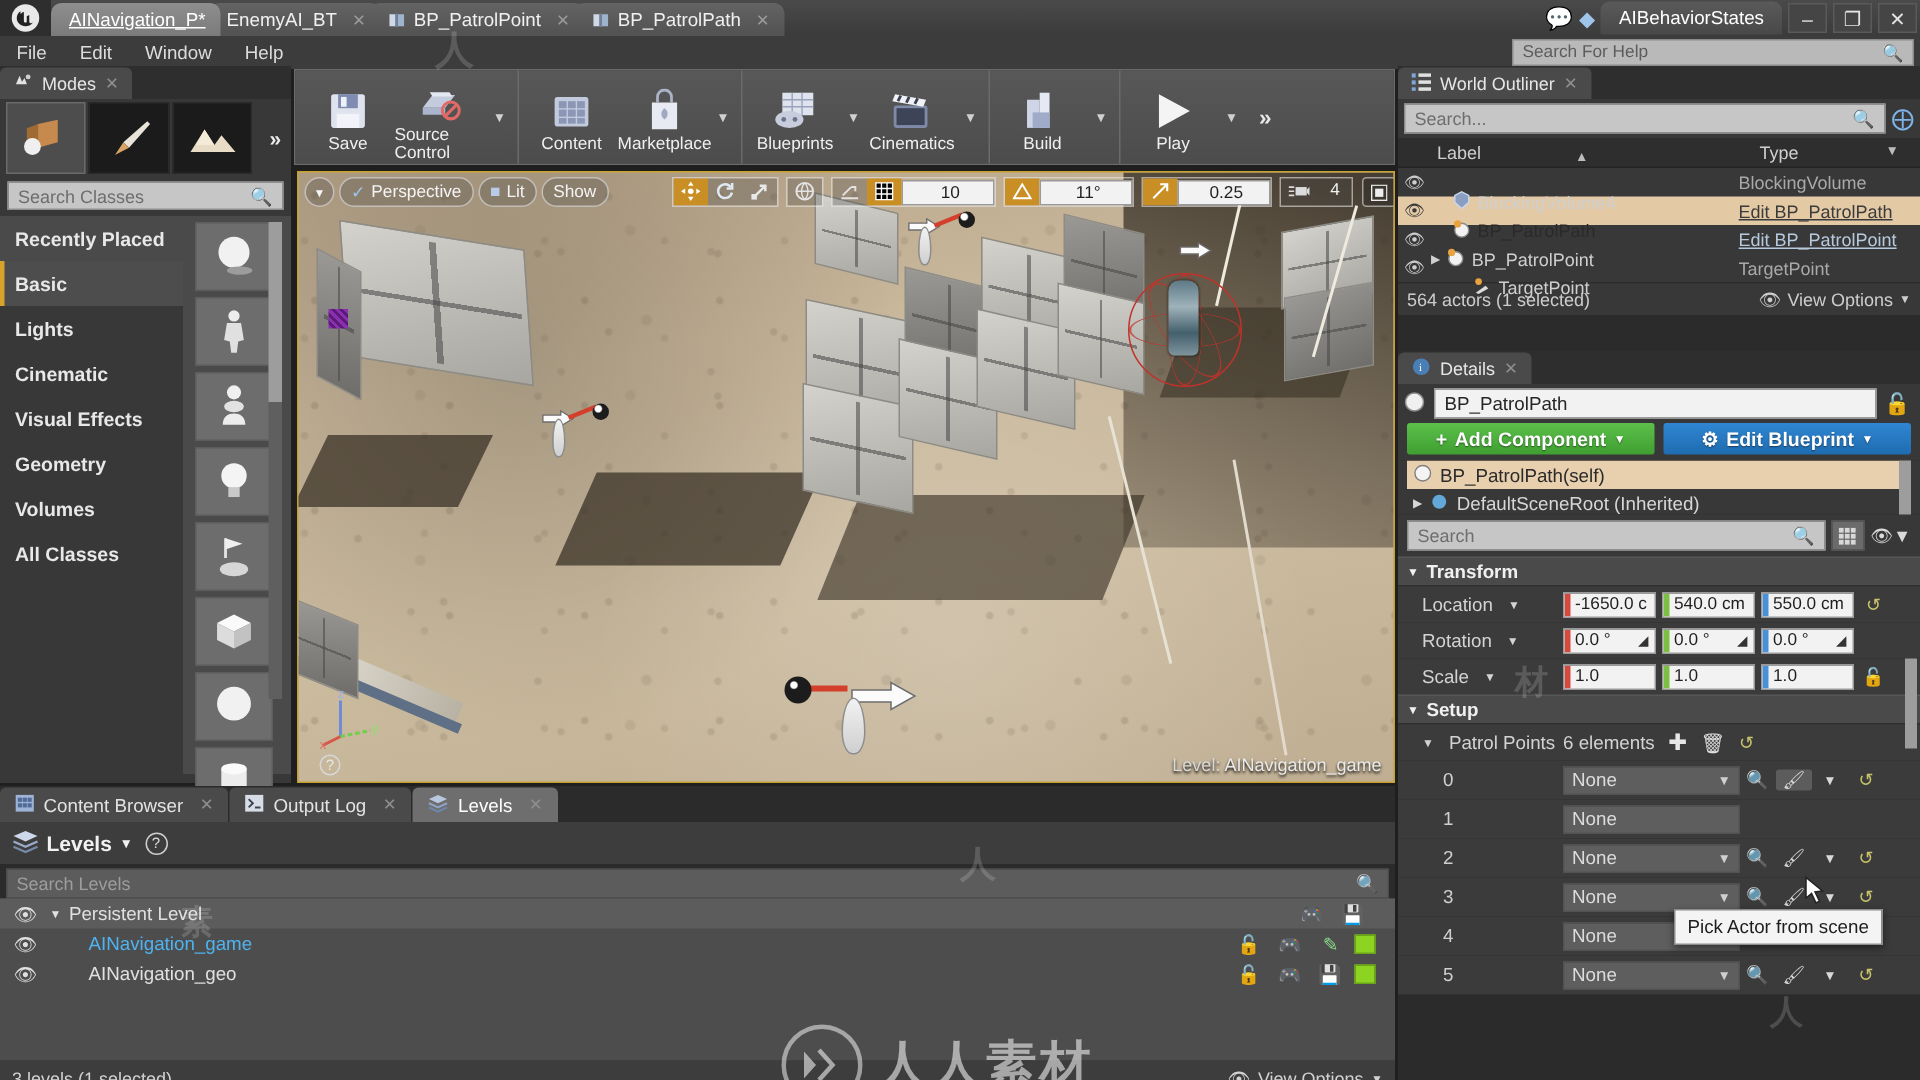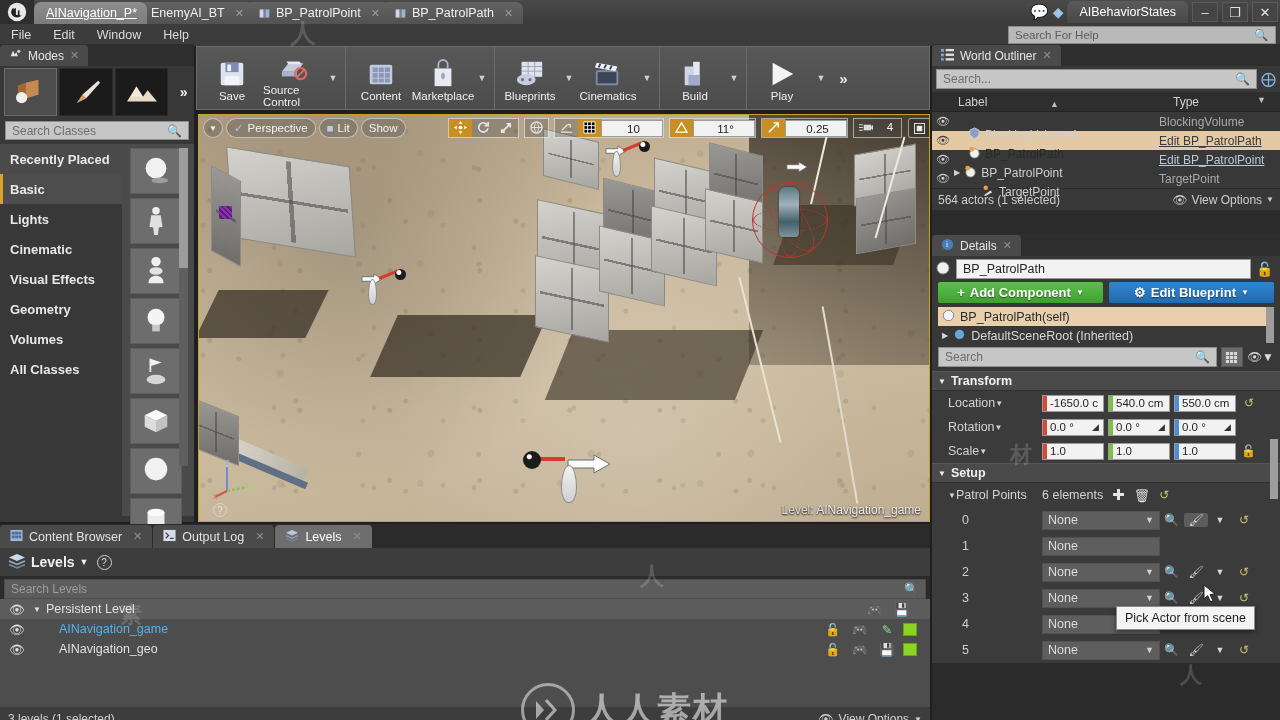--- a/index.html
+++ b/index.html
@@ -193,21 +193,21 @@
   .dsearch .box{ flex:1; height:20px; background:#c6c6c6; border:1px solid #8e8e8e;
     display:flex; align-items:center; padding:0 6px; color:#6e6e6e; font-size:12px;}
   .dsearch .box .mag{ margin-left:auto; color:#2f2f2f;}
   .sqbtn{ width:22px; height:20px; background:#6b6b6b; border:1px solid #565656;
     display:flex; align-items:center; justify-content:center;}
   .section{ height:20px; display:flex; align-items:center; gap:5px; padding-left:6px;
     background:#4a4a4a; color:#f0f0f0; font-size:12.5px; font-weight:bold;
     border-top:1px solid #565656; border-bottom:1px solid #2f2f2f;}
   .prow{ height:24px; display:flex; align-items:center; background:#3b3b3b; }
   .prow .pname{ width:110px; padding-left:16px; color:#d3d3d3; font-size:12.5px;
-    display:flex; align-items:center; gap:0;}
+    display:flex; align-items:center; gap:10px;}
   .vecfields{ display:flex; gap:4px; align-items:center; flex:1; }
   .num{ height:17px; background:#f2f2f2; border:1px solid #9a9a9a; position:relative;
     display:flex; align-items:center; padding:0 4px 0 7px; color:#1f1f1f; font-size:11.5px;
     width:62px; overflow:hidden; }
   .num::before{ content:""; position:absolute; left:0; top:0; bottom:0; width:4px;}
   .num.x::before{ background:#d44a3d;} .num.y::before{ background:#7bc043;}
   .num.z::before{ background:#4a90d9;}
   .num .rot{ margin-left:auto; color:#333; font-size:9px;}
   .reset{ width:18px; text-align:center; color:#c8c36a; font-size:12px;}
   .arraymeta{ display:flex; align-items:center; gap:9px; flex:1; color:#d3d3d3; font-size:12.5px;}

